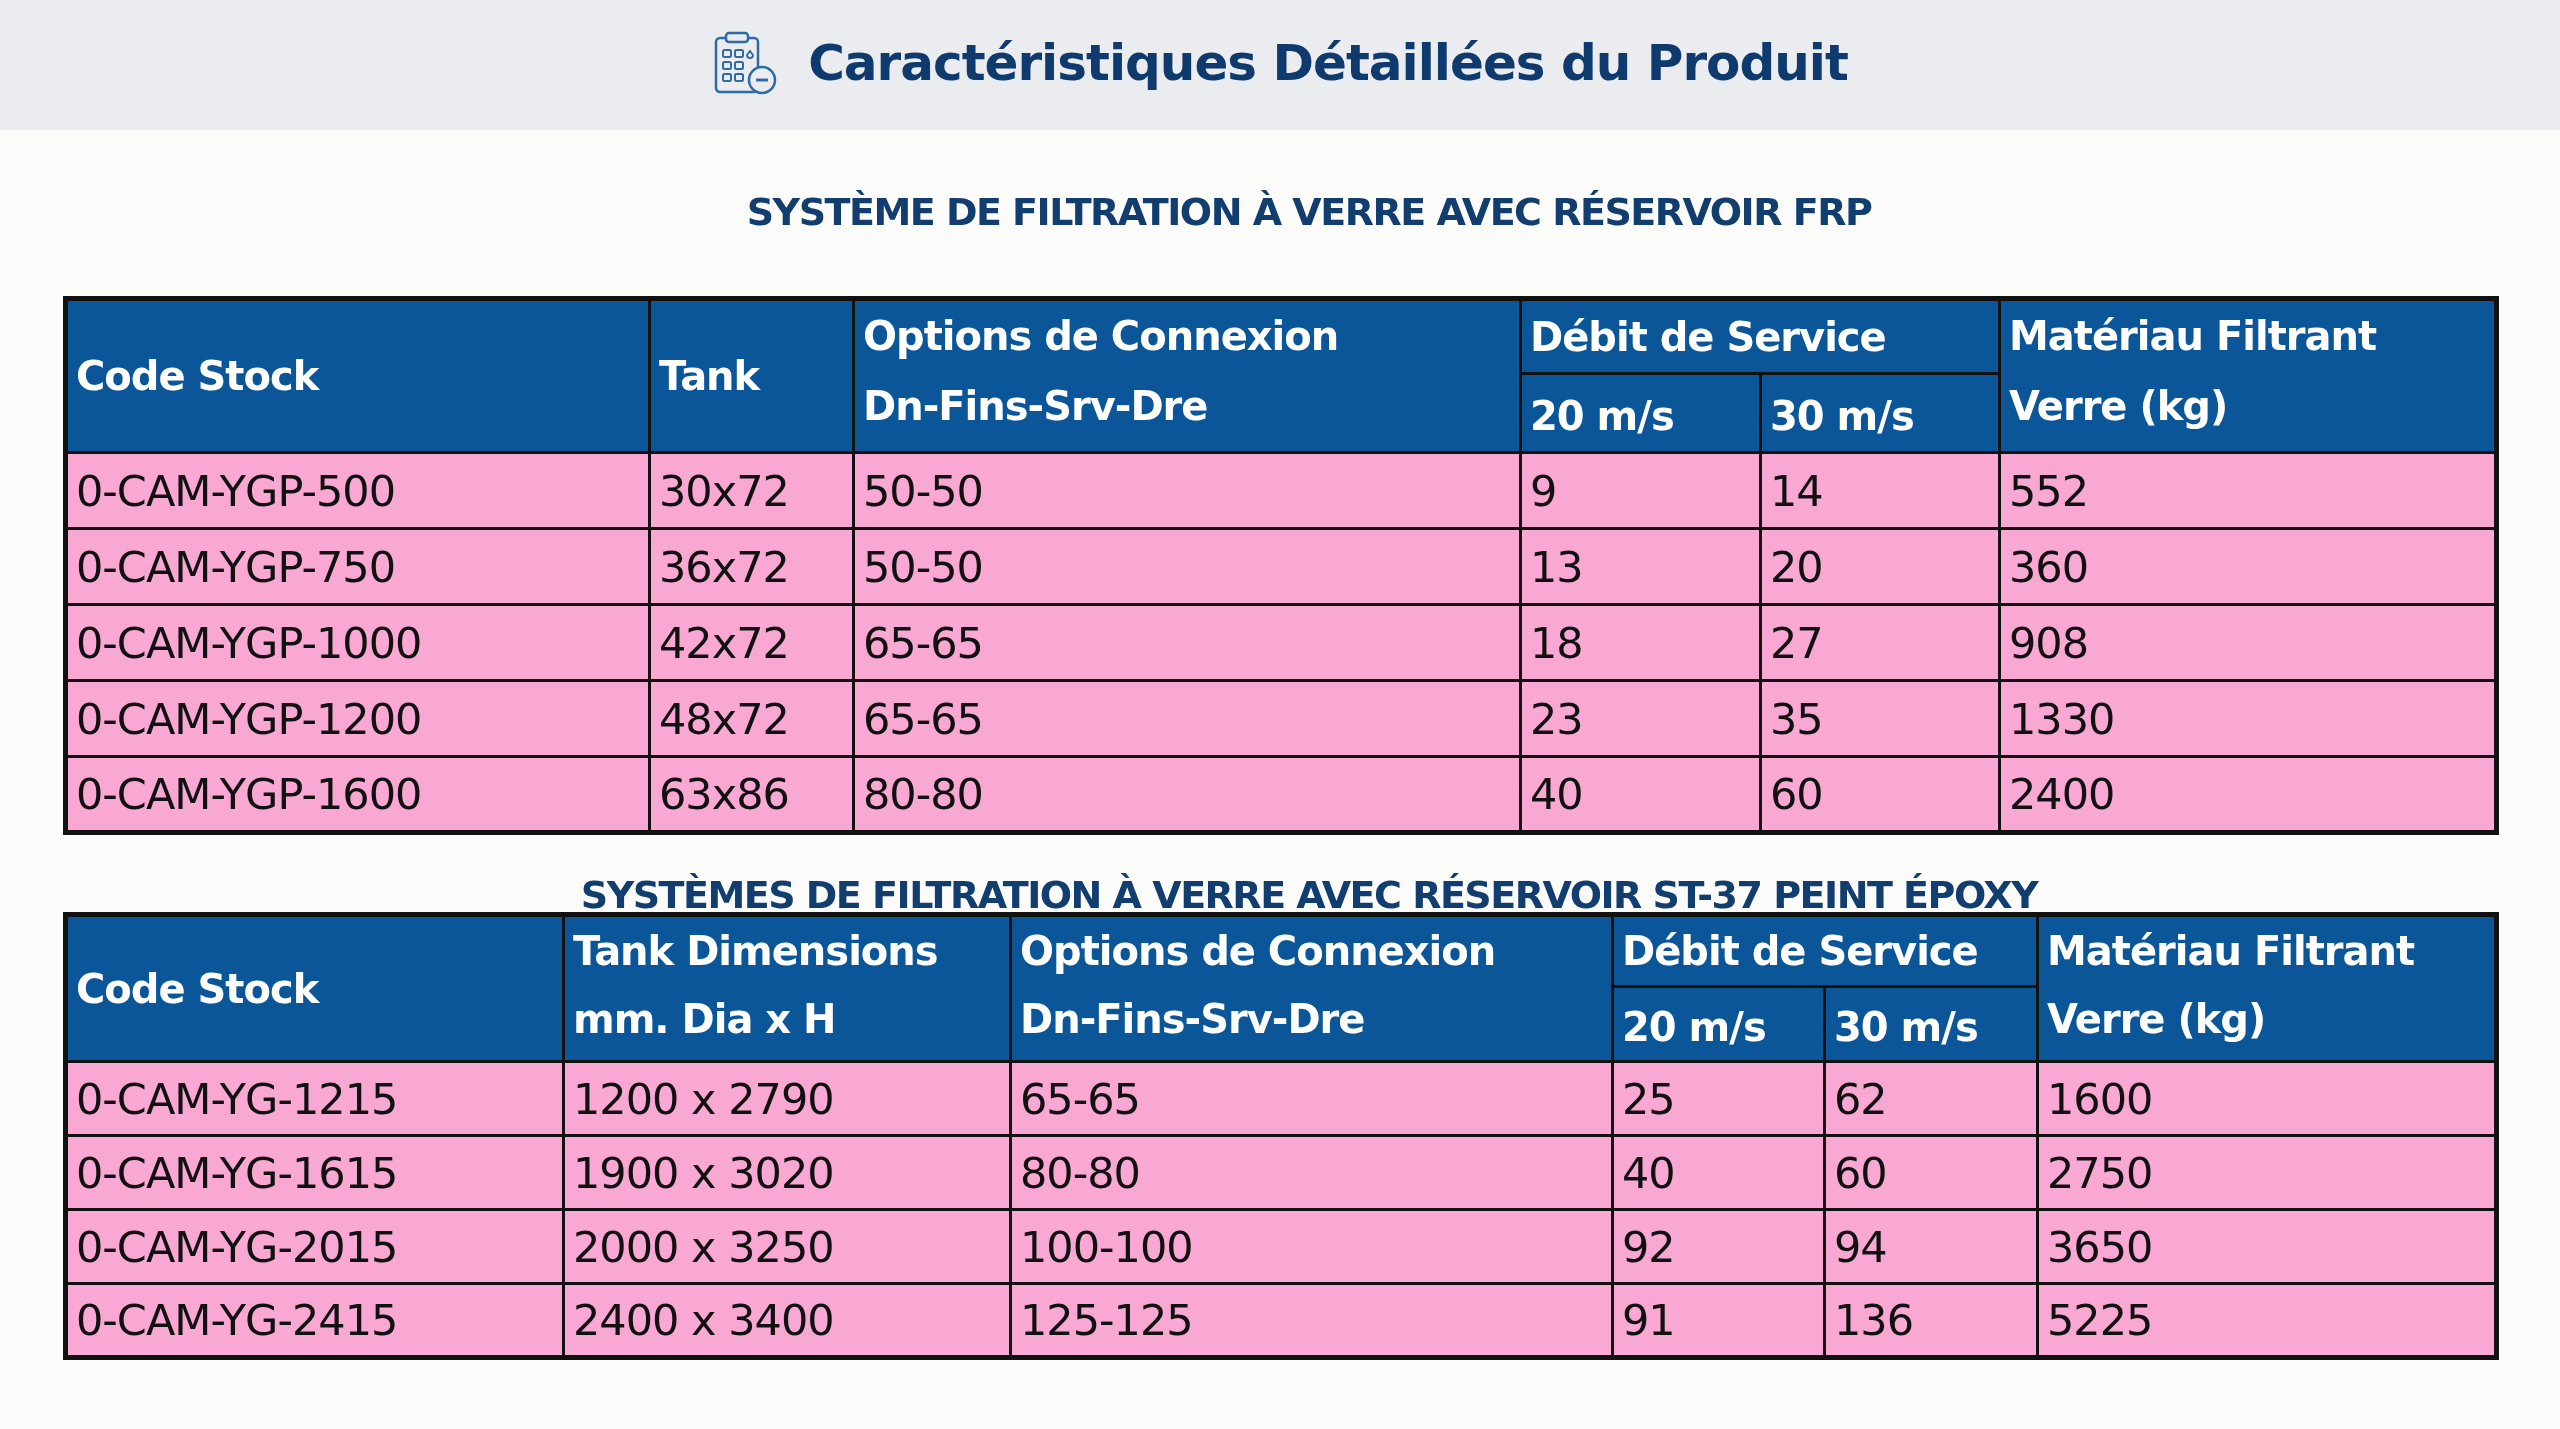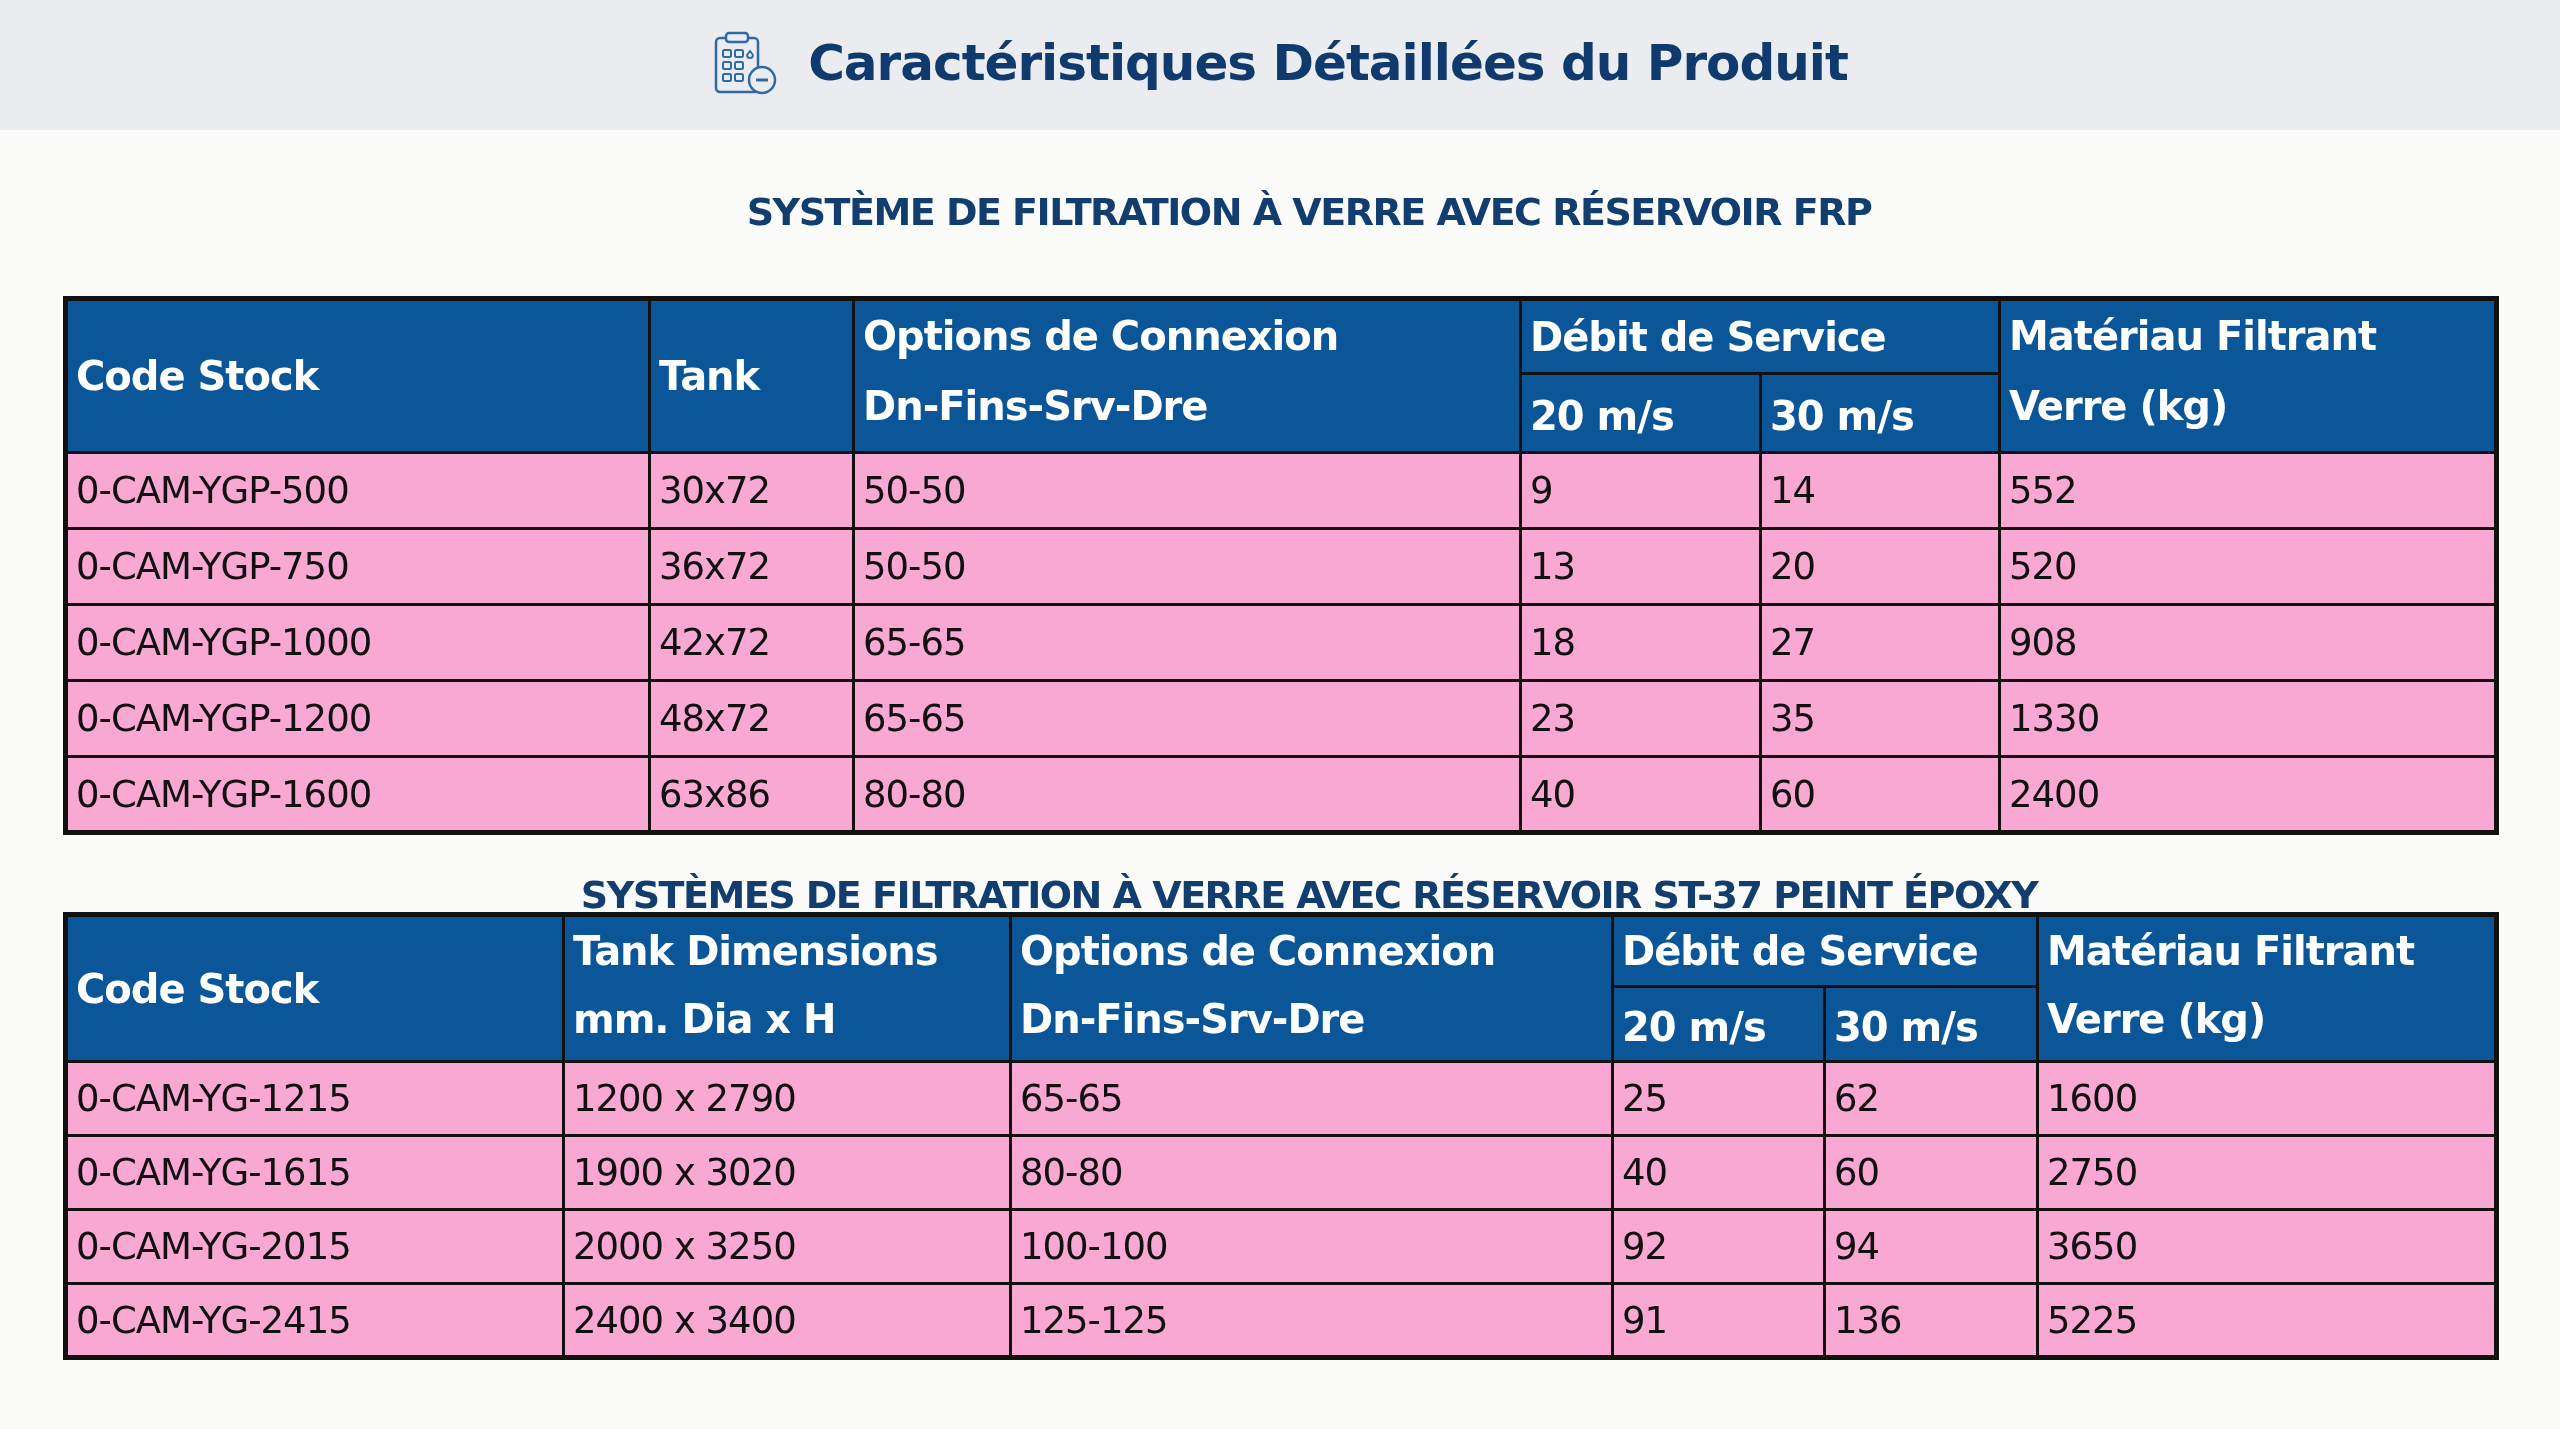--- a/index.html
+++ b/index.html
@@ -42,21 +42,21 @@
     text-align: left; vertical-align: top;
     padding: 0 0 0 8px;
     overflow: hidden; white-space: nowrap;
   }
   table.spec th {
     background: #0b5599; color: #ffffff;
     font-family: "DejaVu Sans", sans-serif;
     font-weight: bold; font-size: 40px; letter-spacing: -1px;
   }
   table.spec td {
-    color: #111; font-size: 37px;
+    color: #111; font-size: 43px;
     font-family: "DejaVu Sans", sans-serif;
     letter-spacing: -1px;
     vertical-align: middle;
   }
   .hdr-2line { line-height: 70px; padding-top: 2px; }
   .hdr-2line span { display: block; }
   .hdr-top { line-height: 70px; height: 70px; vertical-align: middle !important; }
   .hdr-sub { line-height: 70px; height: 70px; vertical-align: middle !important; padding-top: 6px !important; }
   #t1 { top: 296px; }
   #t1 tbody tr { height: 76px; }
@@ -123,21 +123,21 @@
       <td>9</td>
       <td>14</td>
       <td>552</td>
     </tr>
     <tr>
       <td>0-CAM-YGP-750</td>
       <td>36x72</td>
       <td>50-50</td>
       <td>13</td>
       <td>20</td>
-      <td>520</td>
+      <td>360</td>
     </tr>
     <tr>
       <td>0-CAM-YGP-1000</td>
       <td>42x72</td>
       <td>65-65</td>
       <td>18</td>
       <td>27</td>
       <td>908</td>
     </tr>
     <tr>

